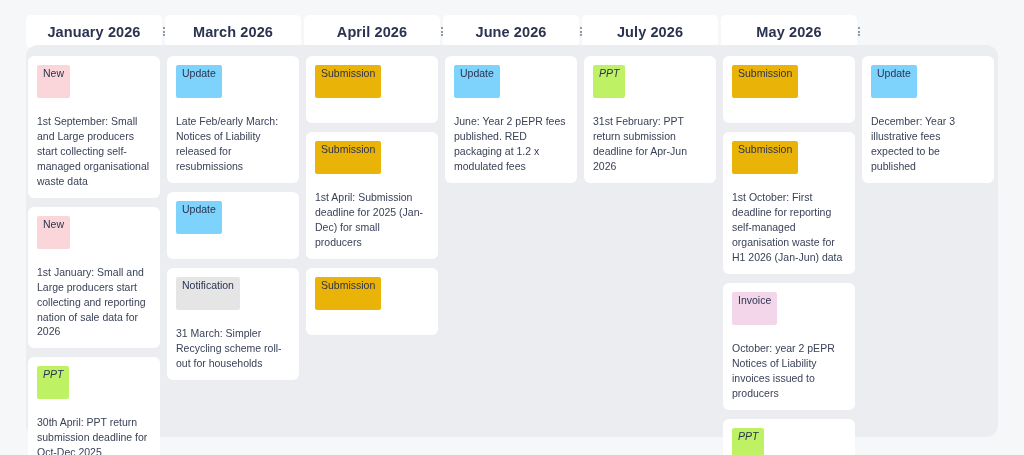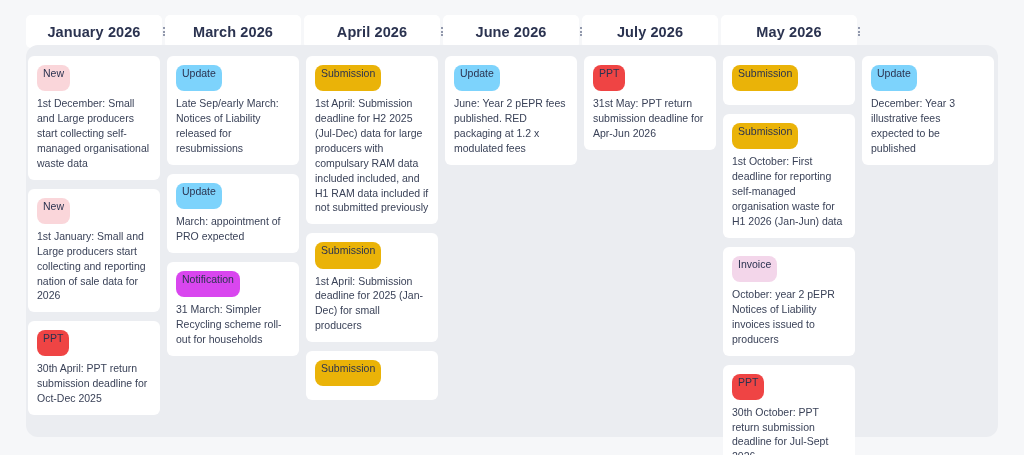--- a/index.html
+++ b/index.html
@@ -83,31 +83,31 @@
     border-radius:6px;
     padding:7px 9px 9px 9px;
     box-sizing:border-box;
     width:132px;
     margin-left:2px;
   }
   .badge{
     display:inline-block;
     font-size:10.5px;
     line-height:1.25;
-    padding:2px 6px 11px 6px;
-    border-radius:8px;
+    padding:2px 6px 18px 6px;
+    border-radius:2px;
     color:#2b3350;
-    margin-bottom:5px;
+    margin-bottom:16px;
     white-space:nowrap;
   }
   .badge.new{background:#fad6da;}
   .badge.update{background:#7dd3fc;}
-  .badge.notification{background:#d946ef;}
+  .badge.notification{background:#e5e5e5;}
   .badge.submission{background:#eab308;}
-  .badge.ppt{background:#ef4444;}
+  .badge.ppt{background:#bef264;font-style:italic;}
   .badge.invoice{background:#f3d6ea;}
 
   .card-text{
     font-size:10.5px;
     line-height:1.42;
     color:#3a4258;
     word-wrap:break-word;
   }
 </style>
 </head>
@@ -163,43 +163,43 @@
           <i></i>
           <i></i>
         </span>
       </div>
     </div>
 
   <div class="timeline-panel"></div>
 
   <div class="columns">
       <div class="column">
-        <div class="card"><span class="badge new">New</span><div class="card-text">1st December: Small and Large producers start collecting self-managed organisational waste data</div></div>
+        <div class="card"><span class="badge new">New</span><div class="card-text">1st September: Small and Large producers start collecting self-managed organisational waste data</div></div>
         <div class="card"><span class="badge new">New</span><div class="card-text">1st January: Small and Large producers start collecting and reporting nation of sale data for 2026</div></div>
         <div class="card"><span class="badge ppt">PPT</span><div class="card-text">30th April: PPT return submission deadline for Oct-Dec 2025</div></div>
       </div>
       <div class="col-gap"></div>
       <div class="column">
-        <div class="card"><span class="badge update">Update</span><div class="card-text">Late Sep/early March: Notices of Liability released for resubmissions</div></div>
-        <div class="card"><span class="badge update">Update</span><div class="card-text">March: appointment of PRO expected</div></div>
+        <div class="card"><span class="badge update">Update</span><div class="card-text">Late Feb/early March: Notices of Liability released for resubmissions</div></div>
+        <div class="card"><span class="badge update">Update</span></div>
         <div class="card"><span class="badge notification">Notification</span><div class="card-text">31 March: Simpler Recycling scheme roll-out for households</div></div>
       </div>
       <div class="col-gap"></div>
       <div class="column">
-        <div class="card"><span class="badge submission">Submission</span><div class="card-text">1st April: Submission deadline for H2 2025 (Jul-Dec) data for large producers with compulsary RAM data included included, and H1 RAM data included if not submitted previously</div></div>
+        <div class="card"><span class="badge submission">Submission</span></div>
         <div class="card"><span class="badge submission">Submission</span><div class="card-text">1st April: Submission deadline for 2025 (Jan-Dec) for small producers</div></div>
         <div class="card"><span class="badge submission">Submission</span></div>
       </div>
       <div class="col-gap"></div>
       <div class="column">
         <div class="card"><span class="badge update">Update</span><div class="card-text">June: Year 2 pEPR fees published. RED packaging at 1.2 x modulated fees</div></div>
       </div>
       <div class="col-gap"></div>
       <div class="column">
-        <div class="card"><span class="badge ppt">PPT</span><div class="card-text">31st May: PPT return submission deadline for Apr-Jun 2026</div></div>
+        <div class="card"><span class="badge ppt">PPT</span><div class="card-text">31st February: PPT return submission deadline for Apr-Jun 2026</div></div>
       </div>
       <div class="col-gap"></div>
       <div class="column">
         <div class="card"><span class="badge submission">Submission</span></div>
         <div class="card"><span class="badge submission">Submission</span><div class="card-text">1st October: First deadline for reporting self-managed organisation waste for H1 2026 (Jan-Jun) data</div></div>
         <div class="card"><span class="badge invoice">Invoice</span><div class="card-text">October: year 2 pEPR Notices of Liability invoices issued to producers</div></div>
         <div class="card"><span class="badge ppt">PPT</span><div class="card-text">30th October: PPT return submission deadline for Jul-Sept 2026</div></div>
       </div>
       <div class="col-gap"></div>
       <div class="column">

